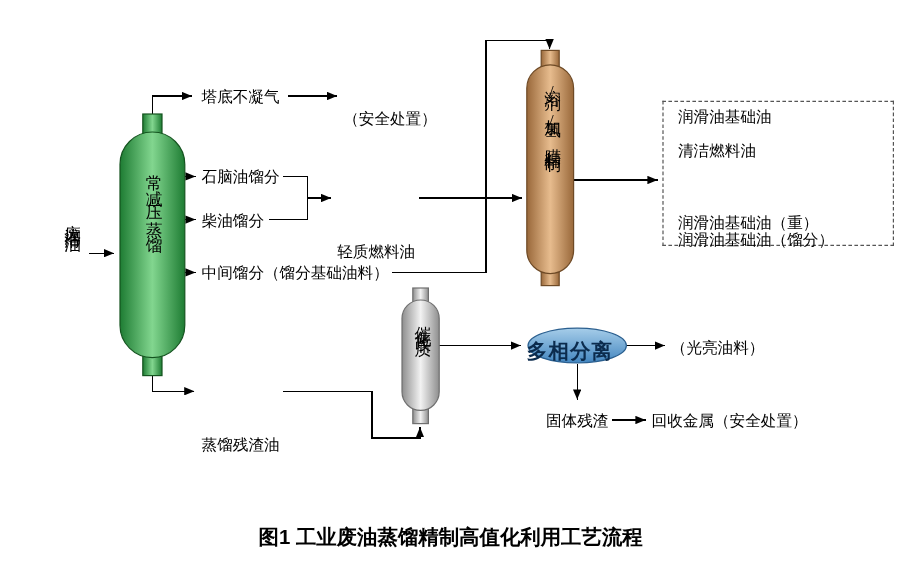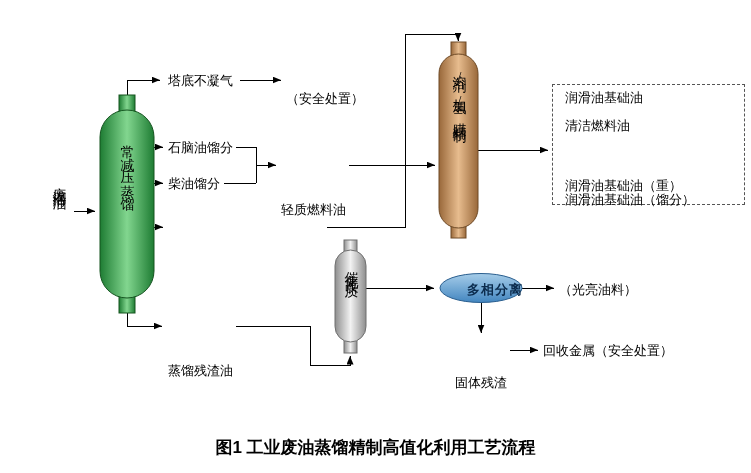--- a/index.html
+++ b/index.html
@@ -15,22 +15,22 @@
   .caption {
     position:absolute; left:0; top:436px; width:751px; text-align:center;
     font-family:Liberation Sans, sans-serif;
     font-weight:bold; font-size:17px;
   }
   .dashed-box {
     position:absolute; left:552px; top:84px; width:193px; height:121px;
     border:1px dashed #555;
   }
   .sep-label {
-    position:absolute; left:439px; top:281px; width:84px; text-align:right;
-    font-weight:bold; font-size:13px; letter-spacing:1px; color:#0b2b4d;
+    position:absolute; left:439px; top:281px; width:84px; text-align:left;
+    font-weight:bold; font-size:17px; letter-spacing:1px; color:#0b2b4d;
   }
   .two-line { line-height:19px; }
   .flow { stroke:#000; stroke-width:1; fill:none; shape-rendering:crispEdges; }
 </style>
 </head>
 <body>
 
 <div id="stage">
 
   <svg id="diagram-svg" width="751" height="473" viewBox="0 0 751 473">
@@ -107,25 +107,26 @@
   <div class="lbl vtext" style="left:120px;top:134px;font-size:14px;letter-spacing:13px;">常减压蒸馏</div>
   <div class="lbl vtext" style="left:452px;top:64px;font-size:14px;letter-spacing:3px;">溶剂/加氢/膜精制</div>
   <div class="lbl vtext" style="left:344px;top:260px;font-size:14px;letter-spacing:4px;">催化改质</div>
   <div class="sep-label">多相分离</div>
 
   <div class="lbl" style="left:168px;top:73px;">塔底不凝气</div>
   <div class="lbl" style="left:286px;top:91px;">（安全处置）</div>
   <div class="lbl" style="left:168px;top:140px;">石脑油馏分</div>
   <div class="lbl" style="left:168px;top:176px;">柴油馏分</div>
   <div class="lbl" style="left:281px;top:158px;margin-top:44px;">轻质燃料油</div>
+  <div class="lbl" style="left:168px;top:220px;">中间馏分（馏分基础油料）</div>
   <div class="lbl" style="left:168px;top:319px;margin-top:44px;">蒸馏残渣油</div>
   <div class="lbl two-line" style="left:559px;top:280px;">
     <div>（光亮油料）</div>
   </div>
-  <div class="lbl" style="left:455px;top:343px;margin-top:32px;">固体残渣</div>
+  <div class="lbl" style="left:455px;top:343px;">固体残渣</div>
   <div class="lbl" style="left:543px;top:343px;">回收金属（安全处置）</div>
 
   <div class="dashed-box">
     <div class="lbl" style="left:12px;top:5px;">润滑油基础油</div>
     <div class="lbl" style="left:12px;top:33px;">清洁燃料油</div>
     <div class="lbl" style="left:12px;top:63px;margin-top:44px;">润滑油基础油（馏分）</div>
     <div class="lbl" style="left:12px;top:93px;">润滑油基础油（重）</div>
   </div>
 
   <div class="caption">图1 工业废油蒸馏精制高值化利用工艺流程</div>

